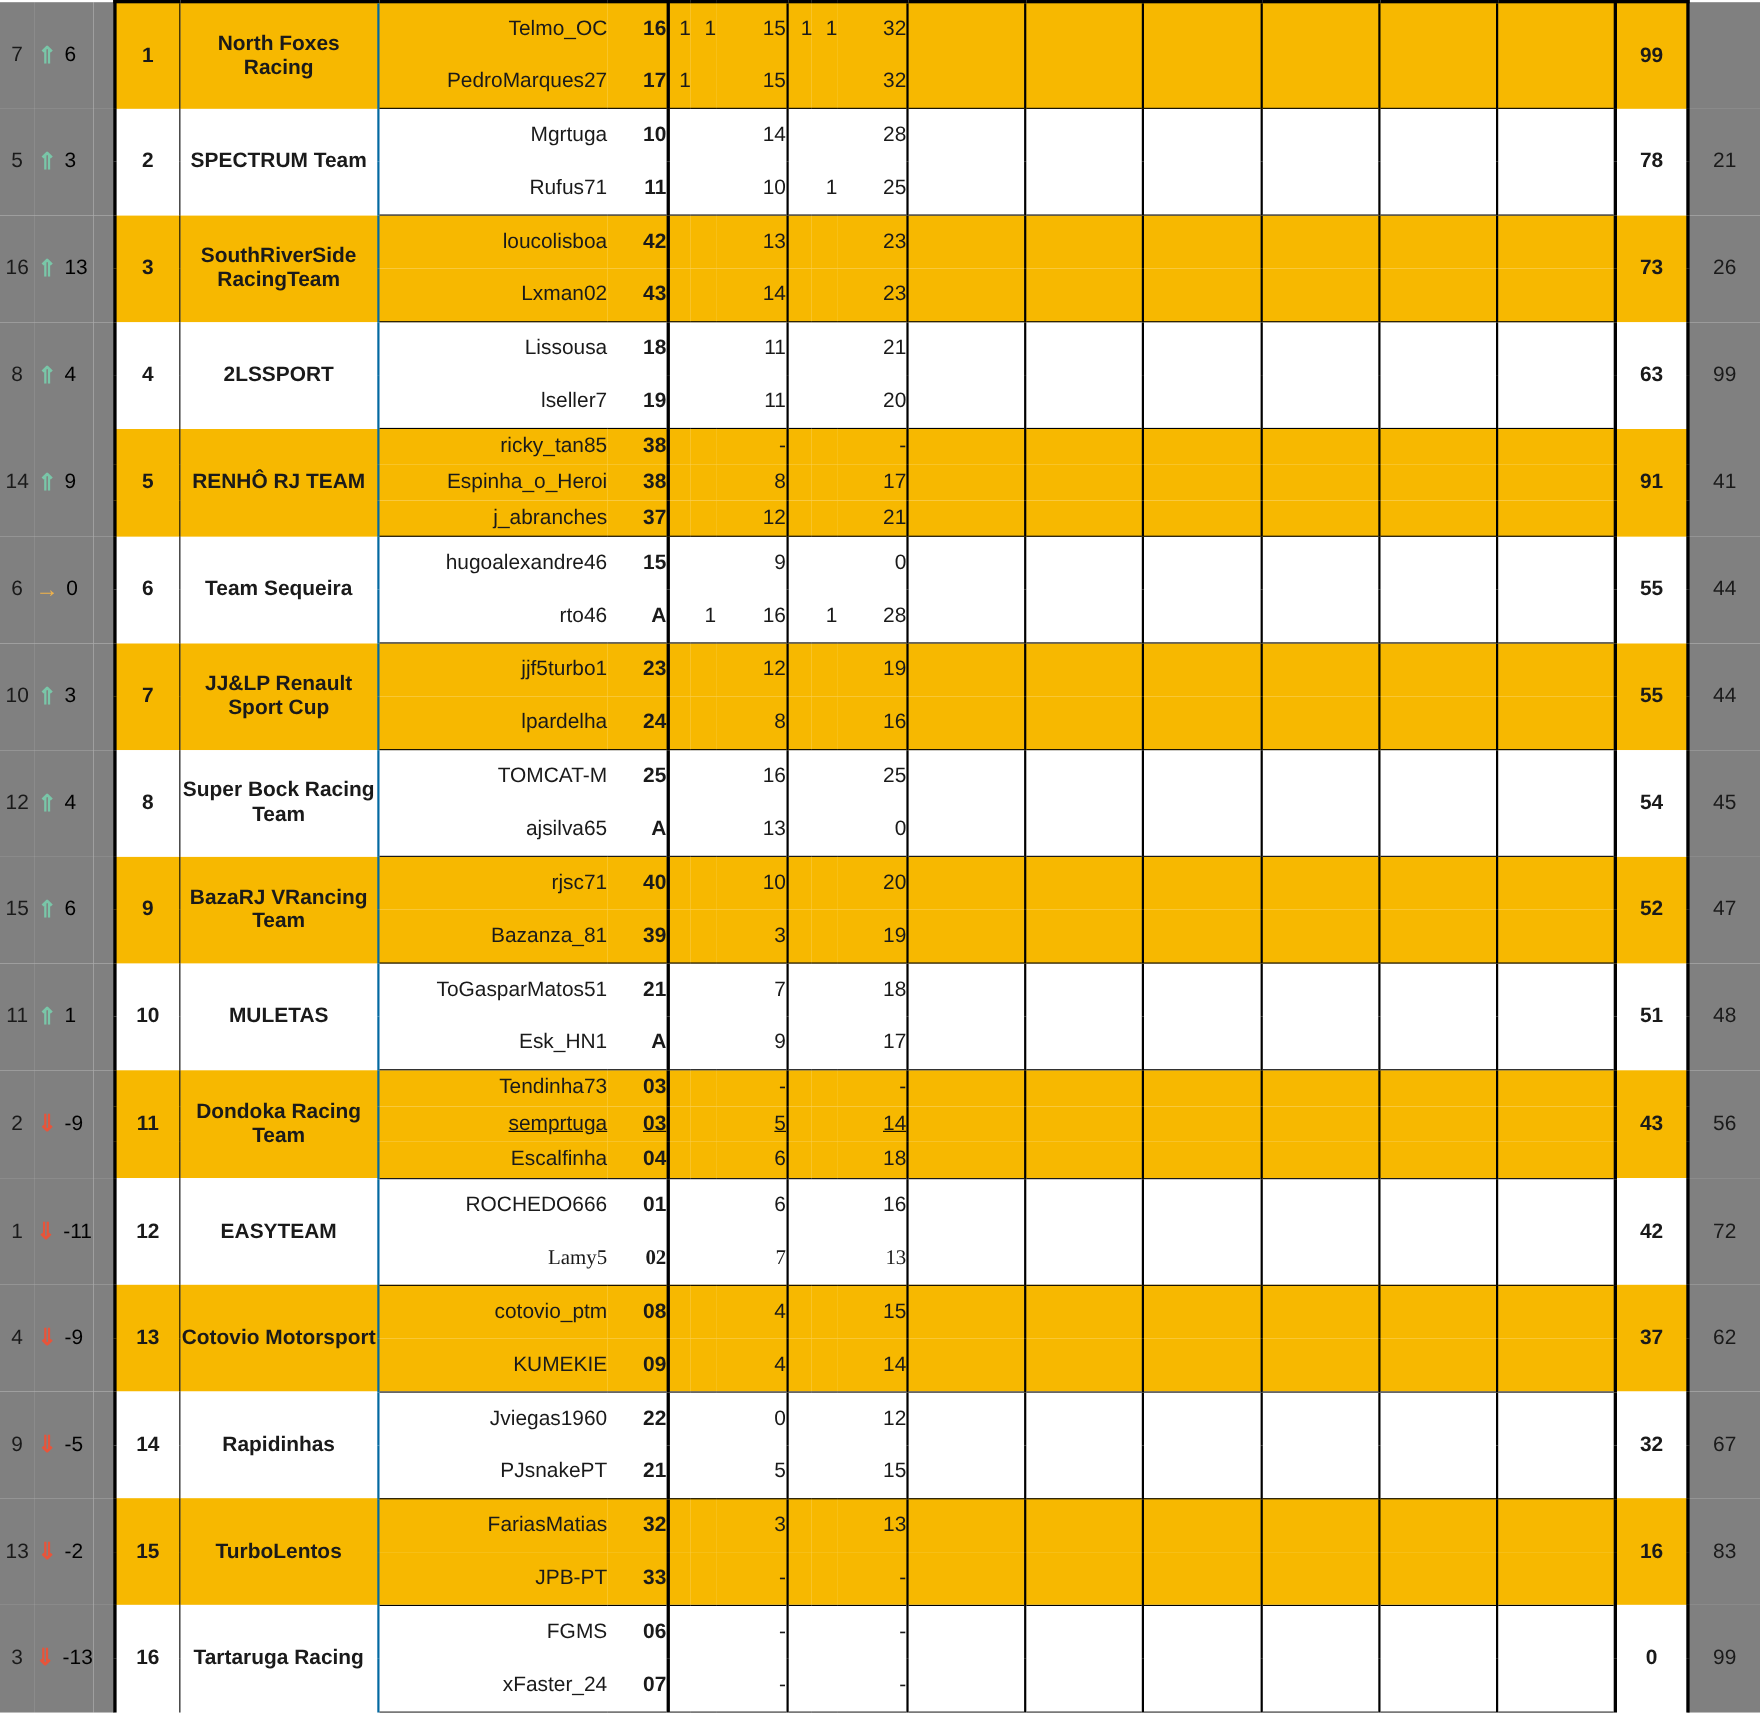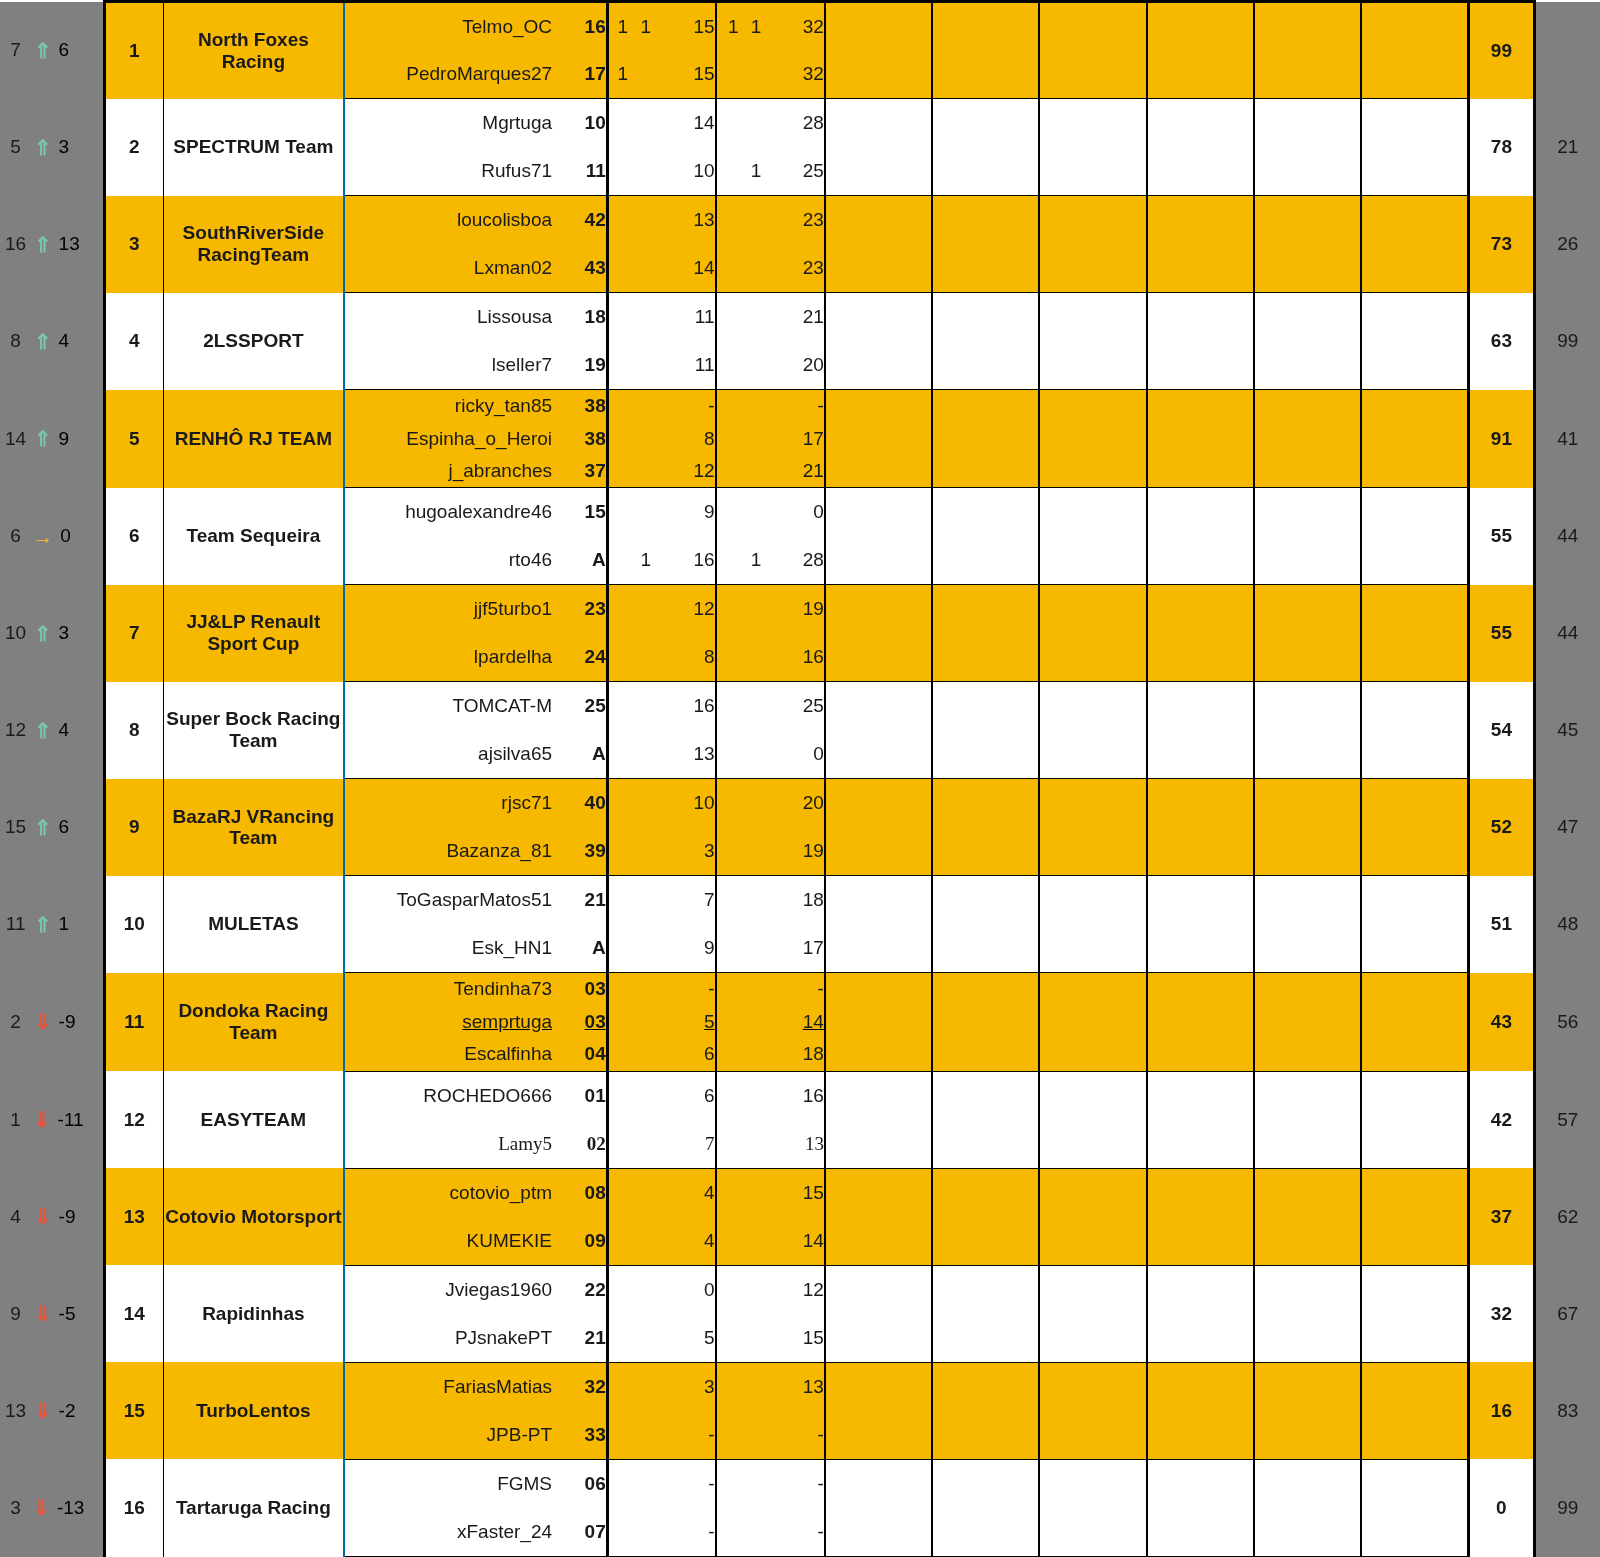--- a/index.html
+++ b/index.html
@@ -707,21 +707,21 @@
           <td class="r-sub bodycell band-w"></td>
           <td class="r-sub bodycell band-w"></td>
           <td class="r-main r-end bodycell band-w">16</td>
           <td class="blank bodycell band-w"></td>
           <td class="blank bodycell band-w"></td>
           <td class="blank bodycell band-w"></td>
           <td class="blank bodycell band-w"></td>
           <td class="blank bodycell band-w"></td>
           <td class="blank-last bodycell band-w"></td>
           <td class="total bodycell band-w" rowspan="2">42</td>
-          <td class="rail-right" rowspan="2">57</td>
+          <td class="rail-right" rowspan="2">72</td>
         </tr>
         <tr class="block-end" style="height: 46px; font-family: Liberation Serif, serif;">
           <td class="driver bodycell band-w">Lamy5</td>
           <td class="num bodycell band-w">02</td>
           <td class="r-sub bodycell band-w"></td>
           <td class="r-sub bodycell band-w"></td>
           <td class="r-main r-end bodycell band-w">7</td>
           <td class="r-sub bodycell band-w"></td>
           <td class="r-sub bodycell band-w"></td>
           <td class="r-main r-end bodycell band-w">13</td>

